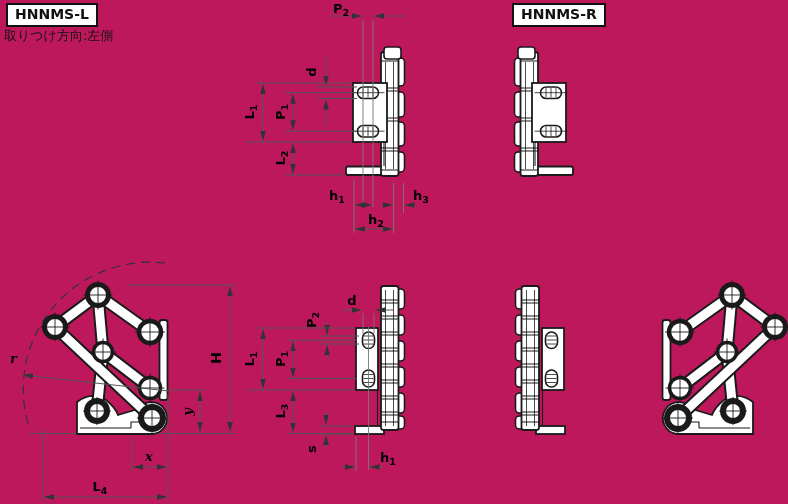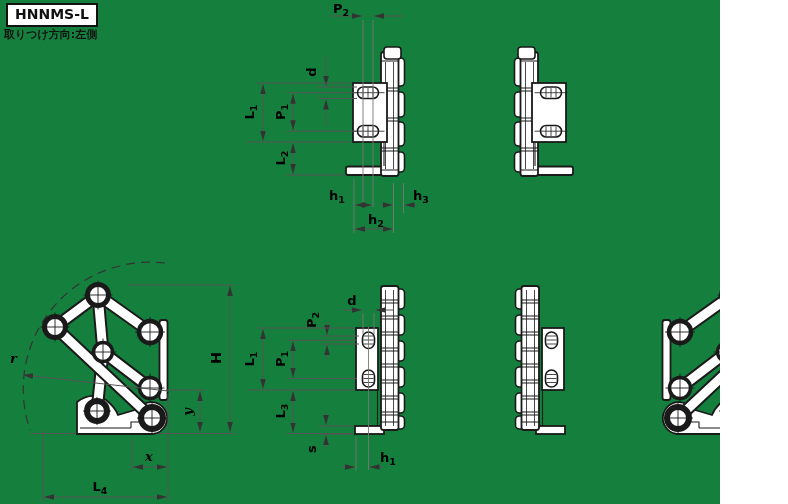--- a/index.html
+++ b/index.html
@@ -1,20 +1,20 @@
 <!DOCTYPE html>
 <html><head>
 <meta charset="utf-8">
 <style>
   html,body{margin:0;padding:0;background:#fff;}
-  #canvas{position:relative;width:720px;height:504px;background:#15803d;overflow:hidden;
+  #canvas{position:relative;width:788px;height:504px;background:#be185d;overflow:hidden;
           font-family:"DejaVu Sans",sans-serif;}
   .model-box{position:absolute;border:2px solid #111;padding:1px 7px 2px 7px;
              font-weight:bold;font-size:14px;color:#111;line-height:17px;background:#fff;}
-  .dir-text{position:absolute;font-weight:bold;font-size:11px;color:#111;}
+  .dir-text{position:absolute;font-weight:normal;font-size:13px;color:#111;}
   svg{position:absolute;left:0;top:0;}
   .ow {fill:#ffffff;stroke:#1a1a1a;stroke-width:1.8;}
   .ow2{fill:#ffffff;stroke:#1a1a1a;stroke-width:1.6;}
   .t  {fill:none;stroke:#1a1a1a;stroke-width:1.1;}
   .hatch{fill:none;stroke:#1a1a1a;stroke-width:0.8;}
   
   .dm {fill:none;stroke:#555;stroke-width:1;}
   .cn {fill:none;stroke:#777;stroke-width:0.9;}
   .gnd{fill:none;stroke:#555;stroke-width:1.2;}
   .arc{fill:none;stroke:#333;stroke-width:1.2;stroke-dasharray:9 6;}
@@ -28,20 +28,21 @@
   .sub{font-size:9.5px;}
 </style>
 </head>
 <body>
 
 <div id="canvas">
 
   <div class="model-box" style="left:6px;top:3px;">HNNMS-L</div>
   <div class="dir-text" style="left:4px;top:27px;">取りつけ方向:左側</div>
 
+  <div class="model-box" style="left:512px;top:3px;">HNNMS-R</div>
 
   <svg width="788" height="504" viewBox="0 0 788 504">
     <defs>
       <marker id="ar" orient="auto-start-reverse" markerUnits="userSpaceOnUse" markerWidth="11" markerHeight="8" refX="10" refY="3.5">
         <path d="M0 0.7 L10 3.5 L0 6.3 Z" fill="#333"></path>
       </marker>
 
       <g id="sideOpen">
 
         <rect class="ow" x="346" y="166.5" width="40" height="8.5" rx="2"></rect>

